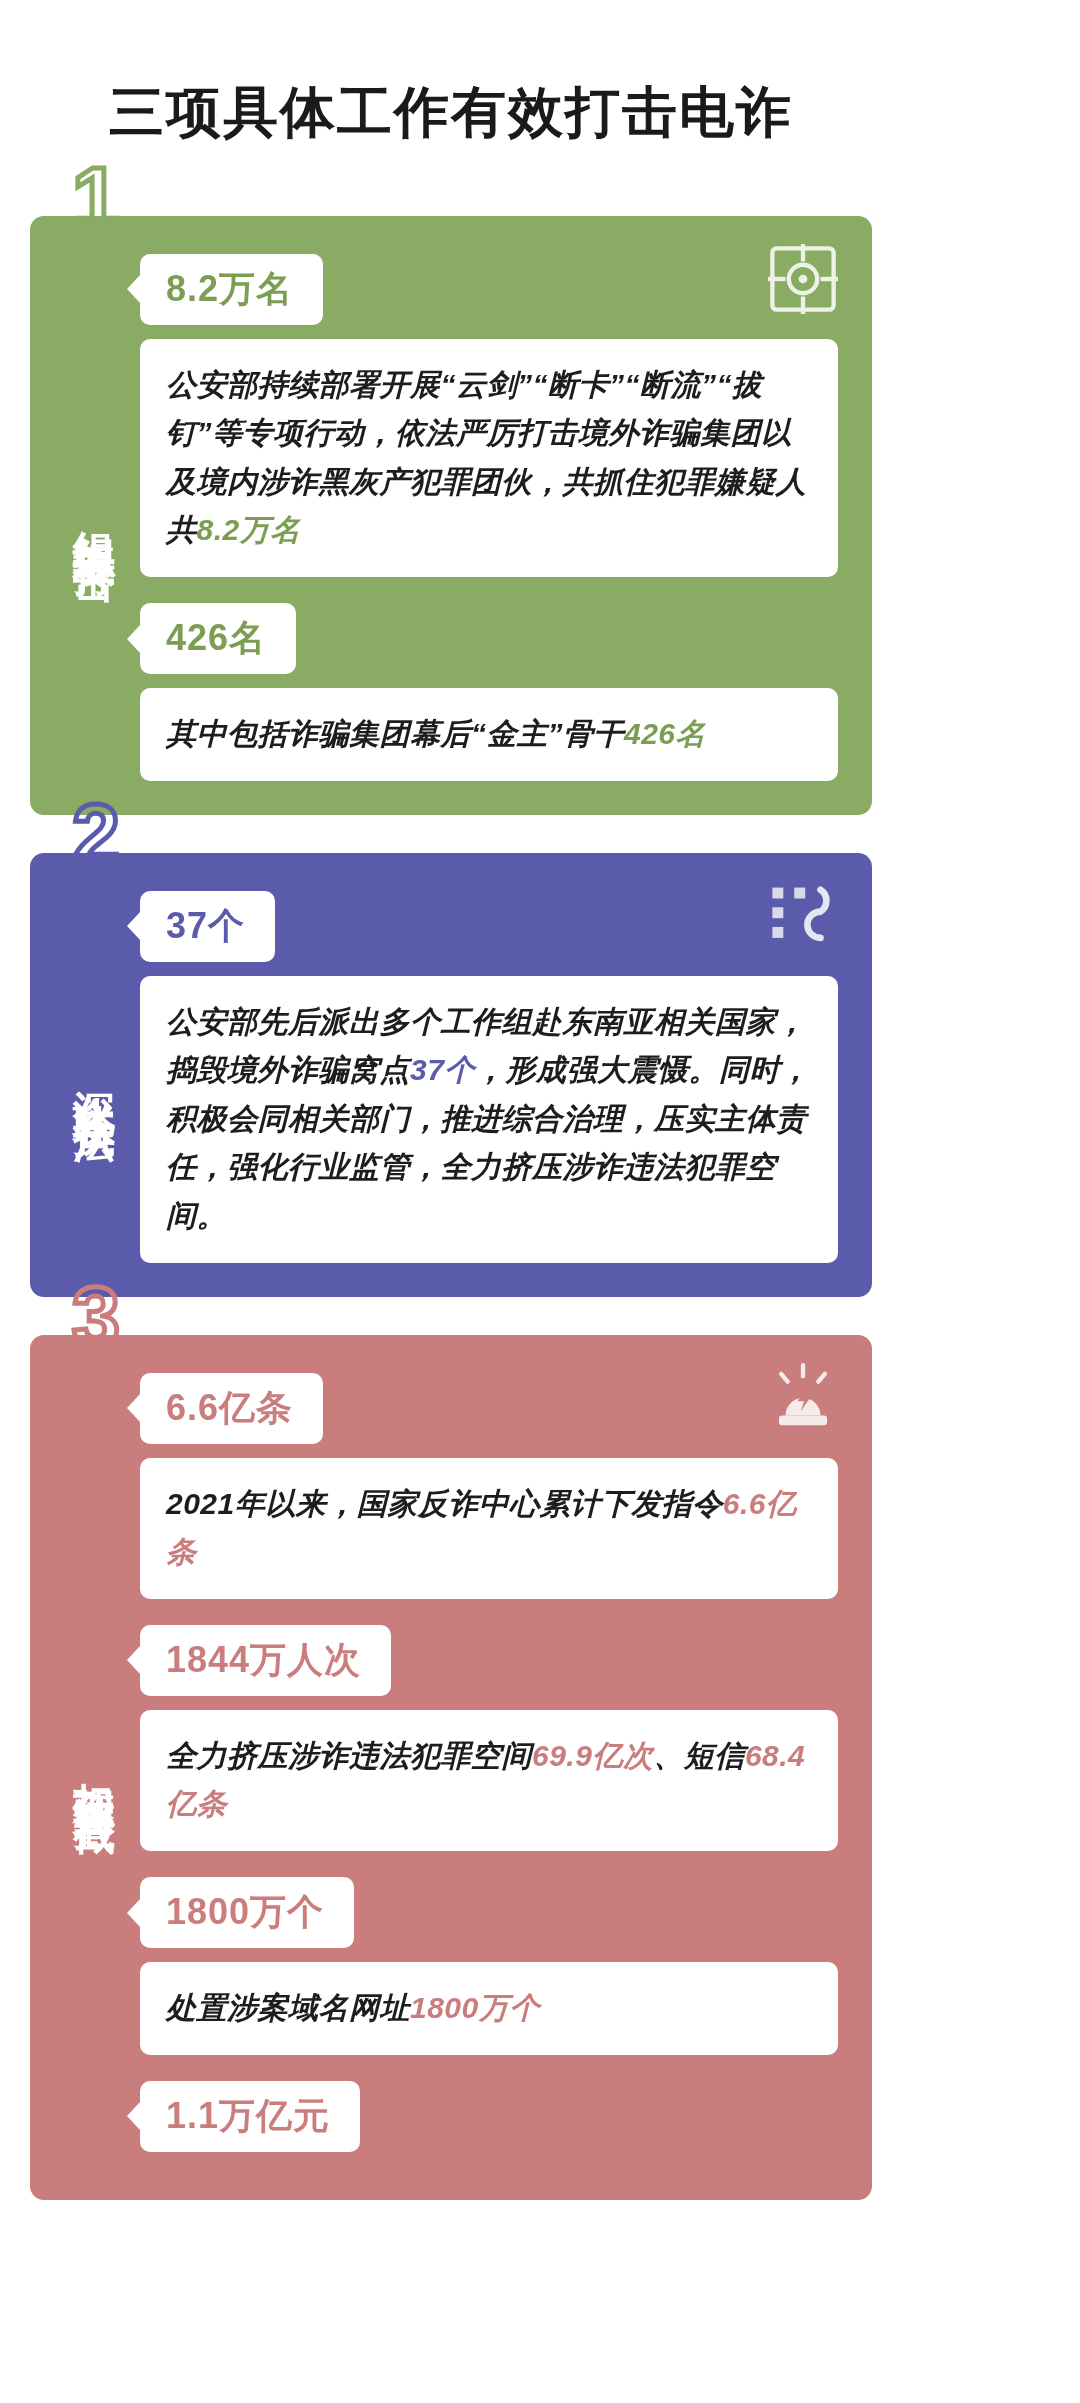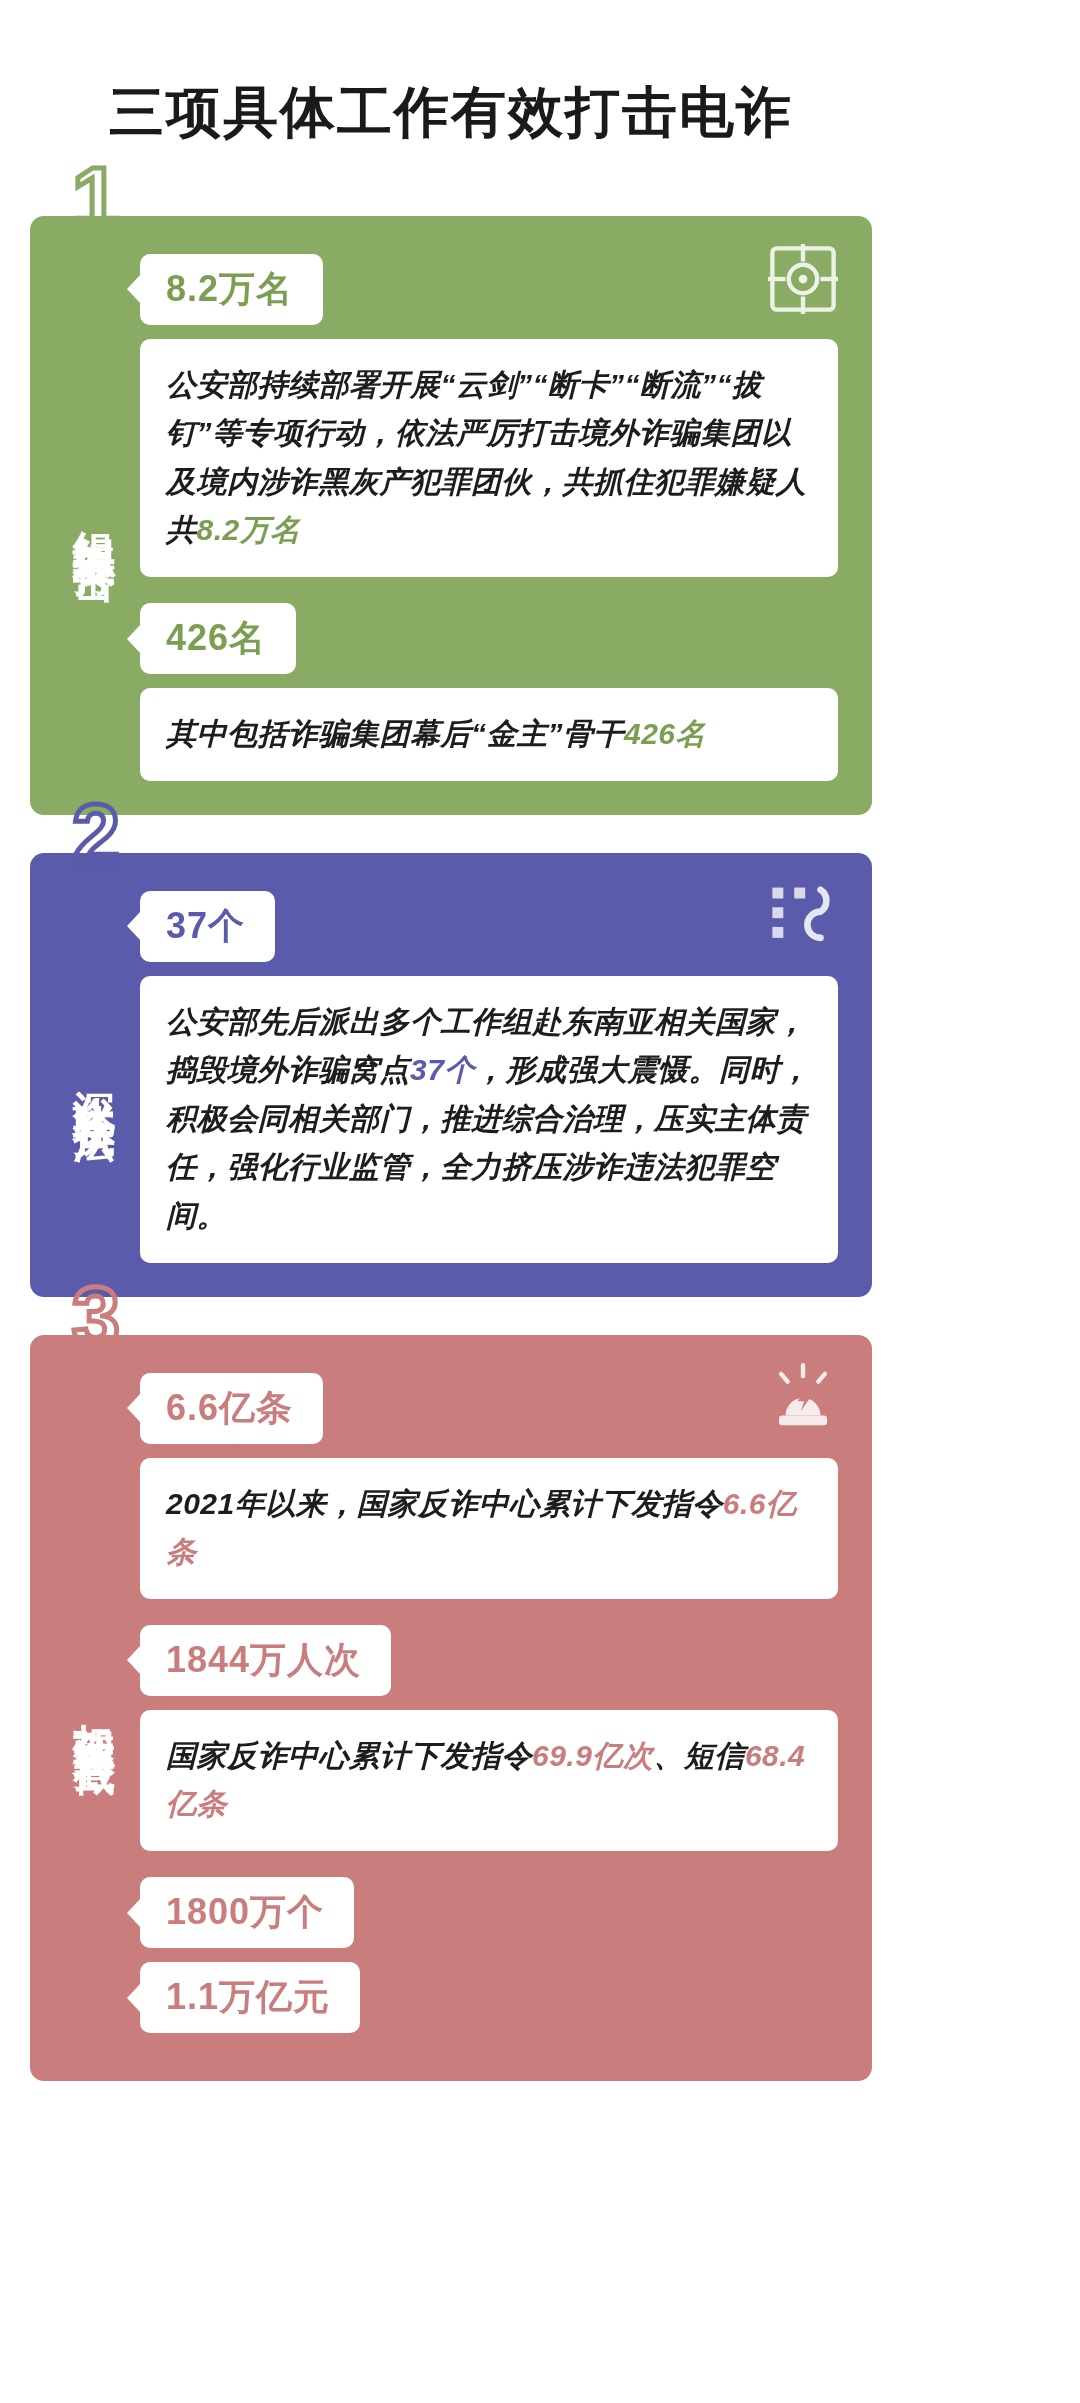--- a/index.html
+++ b/index.html
@@ -219,25 +219,28 @@
     </div>
     <div class="card">
       <span>2021年以来，国家反诈中心累计下发指令</span><span class="hl-red">6.6亿条</span>
     </div>
 
     <div class="tag-row">
       <div class="tag">1844万人次</div>
     </div>
 
     <div class="card">
-      <span>国家反诈中心累计下发指令</span><span class="hl-red">69.9亿次</span><span>、短信</span><span class="hl-red">68.4亿条</span>
+      <span>全力挤压涉诈违法犯罪空间</span><span class="hl-red">69.9亿次</span><span>、短信</span><span class="hl-red">68.4亿条</span>
     </div>
 
     <div class="tag-row">
       <div class="tag">1800万个</div>
     </div>
+    <div class="card">
+      <span>处置涉案域名网址</span><span class="hl-red">1800万个</span>
+    </div>
 
     <div class="tag-row">
       <div class="tag">1.1万亿元</div>
     </div>
   </div>
 
 </div>
 
 </body></html>

